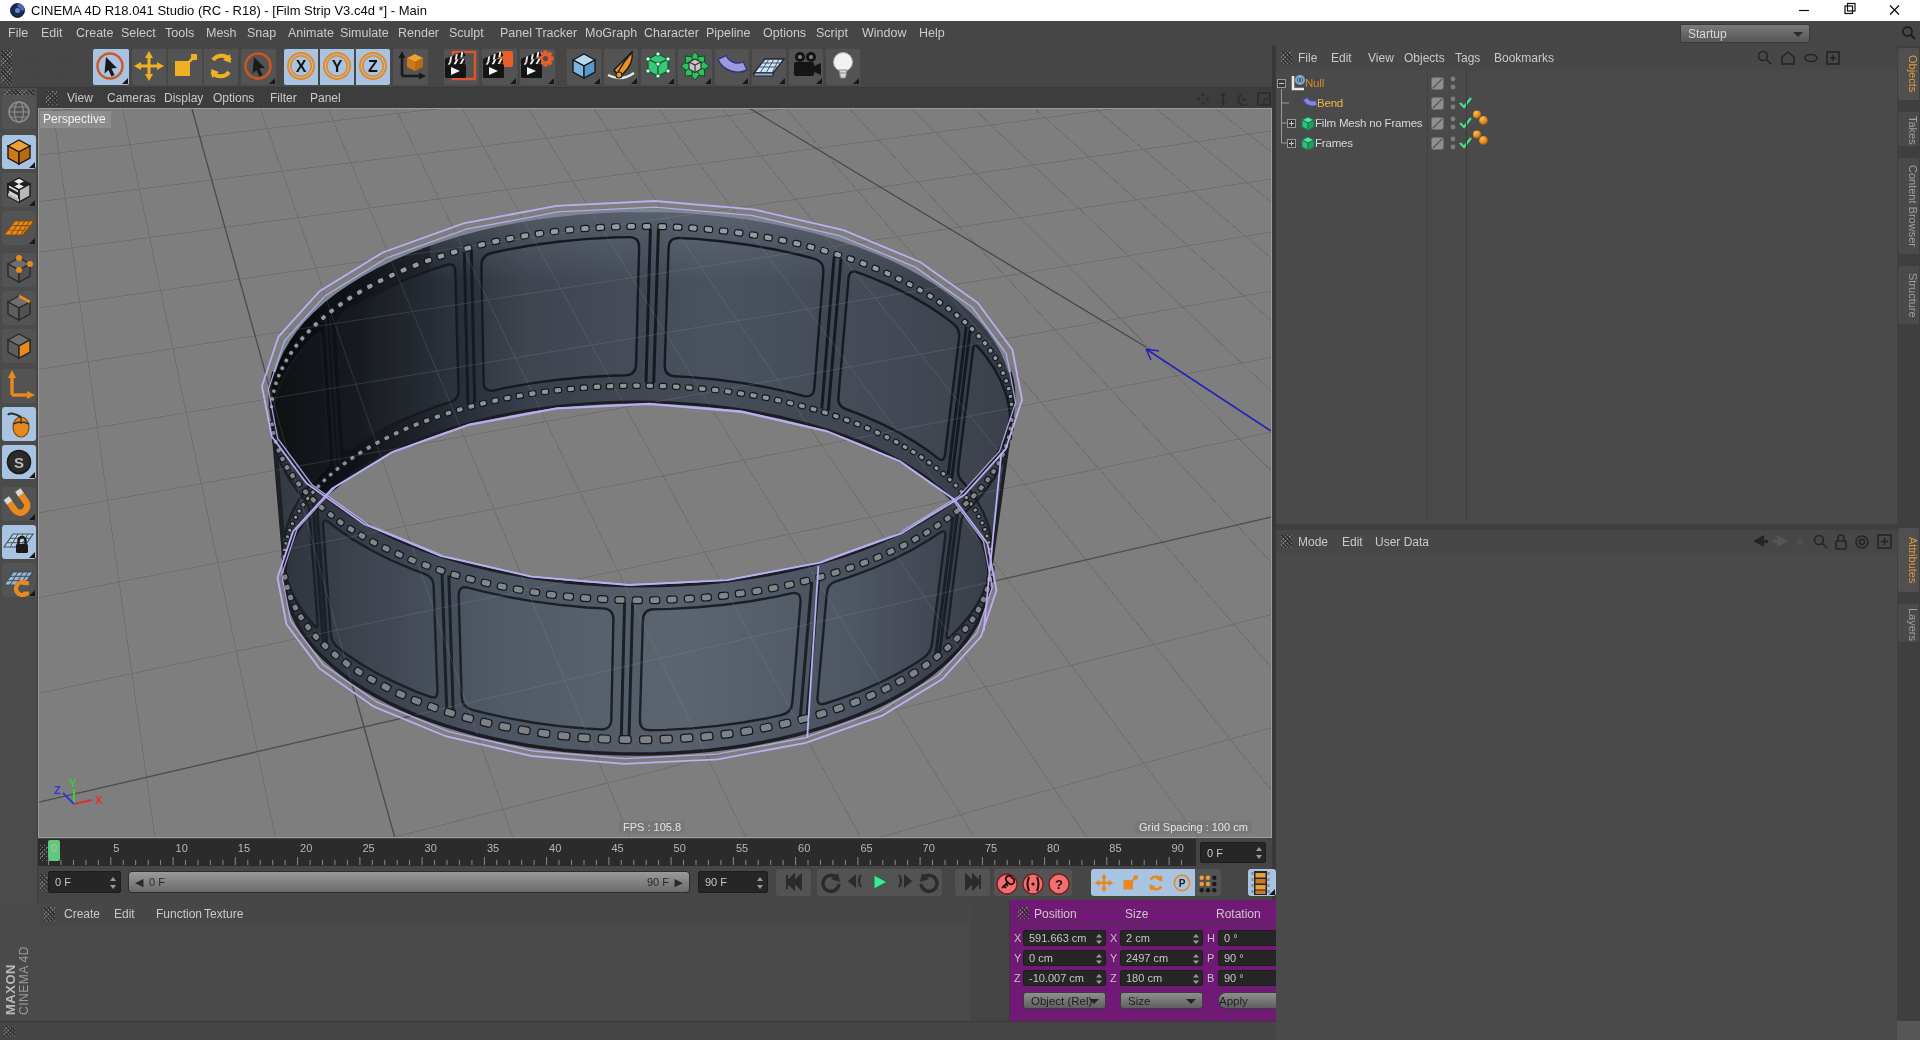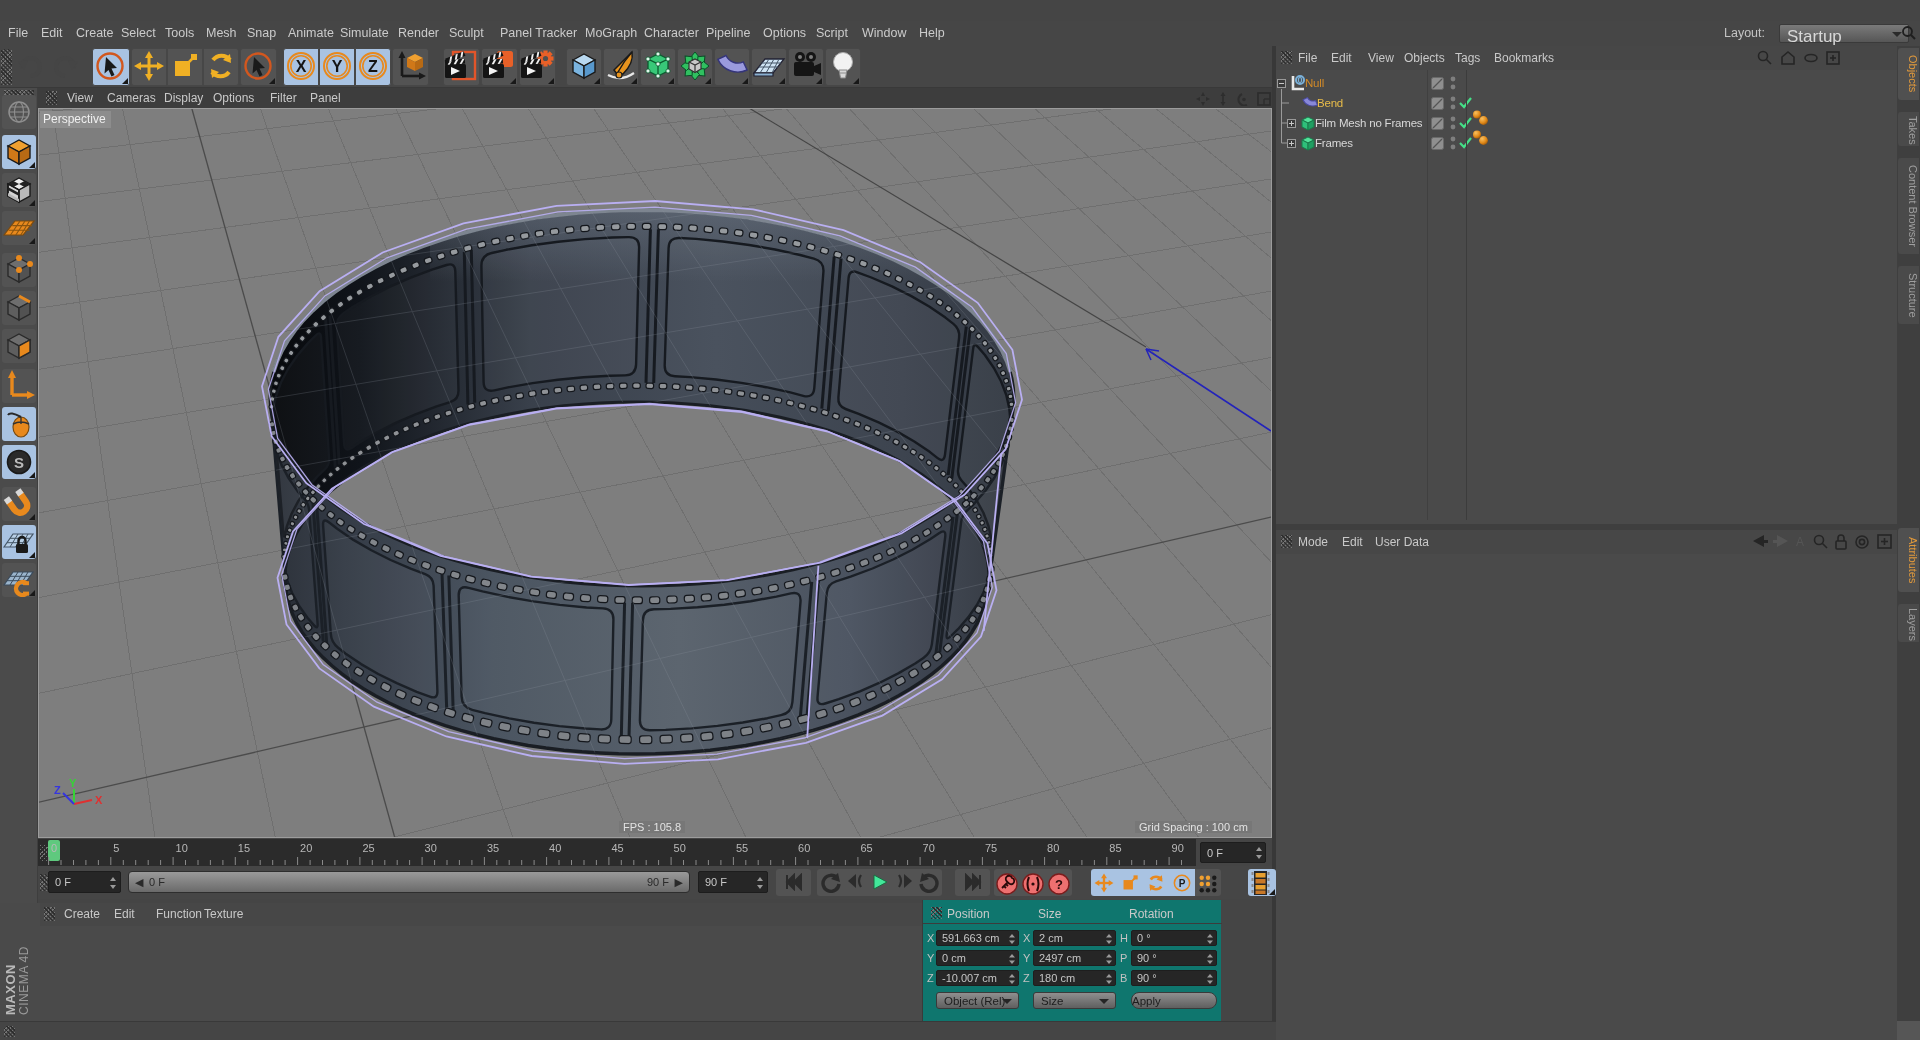--- a/index.html
+++ b/index.html
@@ -18,37 +18,52 @@
 .pbtn{position:absolute;left:2px;width:34px;height:34px;background:#535353;border-radius:3px}
 .pbtn.blue{background:#a9c3e2}
 .ruler{left:38px;top:839px;width:1158px;height:27px;background:#2b2b2b;color:#b4b4b4;font-size:11px}
 .fbox{position:absolute;background:#262626;border:1px solid #1d1d1d;border-radius:2px;color:#c8c8c8;font-size:11px}
 .animbar{left:38px;top:866px;width:1234px;height:33px;background:#464646}
 .abtn{position:absolute;top:3px;height:27px;background:#535353;border-radius:3px}
 .matmenu{left:40px;top:903px;width:930px;height:23px;background:#474747;color:#c9c9c9;font-size:12px}
 .matmenu span{position:absolute;top:4px}
 .matbody{left:40px;top:926px;width:930px;height:95px;background:#4a4a4a}
 .maxon{left:0;top:903px;width:40px;height:118px;background:#4a4a4a}
-.coord{left:922px;top:900px;width:299px;height:121px;background:#0f766e;border-left:1px solid #3a3a3a}
+.coord{left:1009px;top:900px;width:299px;height:121px;background:#701a75;border-left:1px solid #3a3a3a}
 .coord .hdr{position:absolute;top:7px;color:#c9c9c9;font-size:12px}
 .cfield{position:absolute;height:16px;background:#262626;border:1px solid #1e1e1e;border-radius:2px;color:#c6c6c6;font-size:11px;line-height:15px;padding-left:5px}
 .clab{position:absolute;color:#c2c2c2;font-size:11px}
 .cbtn{position:absolute;height:17px;background:linear-gradient(#8f8f8f,#5f5f5f);border:1px solid #3a3a3a;border-radius:3px;color:#1d1d1d;font-size:11.5px;text-align:left;line-height:16px}
 .statusbar{left:0;top:1021px;width:1920px;height:19px;background:#454545;border-top:1px solid #393939}
 .rpanel{left:1276px;top:46px;width:621px;height:994px;background:#4a4a4a}
 .rpmenu{position:absolute;left:0;width:621px;height:24px;background:#474747;color:#c9c9c9;font-size:12px}
 .rpmenu span{position:absolute;top:5px}
 .tabs{left:1897px;top:46px;width:23px;height:994px;background:#3f3f3f}
 .vtab{position:absolute;left:1px;width:21px;background:#4a4a4a;border-radius:3px 0 0 3px;color:#9f9f9f;
  font-size:11px;writing-mode:vertical-rl;text-align:center;padding:4px 0}
 .vtab.on{color:#e0993c;background:#505050}
 .handle{position:absolute;width:11px;background-image:repeating-linear-gradient(45deg,#2e2e2e 0,#2e2e2e 1px,transparent 1px,transparent 3px),repeating-linear-gradient(-45deg,#757575 0,#757575 1px,transparent 1px,transparent 3px)}
 .tree{position:absolute;color:#cfcfcf;font-size:11.5px;letter-spacing:-0.2px;white-space:nowrap}
 </style></head><body>
 <div id="page">
+<div class="abs titlebar">
+<svg width="15" height="15" viewBox="0 0 15 15" style="position:absolute;left:10px;top:3px">
+        <circle cx="7.5" cy="7.5" r="7" fill="#1a2a50"></circle>
+        <circle cx="7.5" cy="7.5" r="6.9" fill="none" stroke="#0a1430" stroke-width="1"></circle>
+        <path d="M7.5,0.5 A7,7 0 0 1 14.5,7.5 L10.5,7.5 A3.5,3.5 0 0 0 7.5,4 Z" fill="#4a6ab0"></path>
+        <circle cx="7.5" cy="7.5" r="2.5" fill="#6a88c8"></circle>
+      </svg>
+<span style="position:absolute;left:31px;top:3px">CINEMA 4D R18.041 Studio (RC - R18) - [Film Strip V3.c4d *] - Main</span>
+<svg width="140" height="21" viewBox="0 0 140 21" style="position:absolute;left:1772px;top:0">
+<line x1="27" y1="10.5" x2="37" y2="10.5" stroke="#111" stroke-width="1.2"></line>
+<rect x="73" y="6" width="7.5" height="7.5" fill="none" stroke="#111" stroke-width="1.2"></rect>
+<rect x="75.5" y="3.5" width="7.5" height="7.5" fill="none" stroke="#111" stroke-width="1.2"></rect>
+<path d="M118,5.5 L127,14.5 M127,5.5 L118,14.5" stroke="#111" stroke-width="1.3"></path>
+</svg>
+    </div>
 <div class="abs menubar">
       <span style="left:8px">File</span>
       <span style="left:41px">Edit</span>
       <span style="left:76px">Create</span>
       <span style="left:121px">Select</span>
       <span style="left:165px">Tools</span>
       <span style="left:206px">Mesh</span>
       <span style="left:247px">Snap</span>
       <span style="left:288px">Animate</span>
       <span style="left:340px">Simulate</span>
@@ -56,21 +71,21 @@
       <span style="left:449px">Sculpt</span>
       <span style="left:500px">Panel Tracker</span>
       <span style="left:585px">MoGraph</span>
       <span style="left:644px">Character</span>
       <span style="left:706px">Pipeline</span>
       <span style="left:763px">Options</span>
       <span style="left:816px">Script</span>
       <span style="left:862px">Window</span>
       <span style="left:919px">Help</span>
 <span style="left:1724px;color:#c4c4c4">Layout:</span>
-<span style="position:absolute;left:1779px;top:3px;width:130px;height:19px;background:linear-gradient(#7a7a7a,#565656);border:1px solid #3a3a3a;border-radius:2px;color:#d8d8d8;padding:2px 0 0 7px;font-size:17px">Startup
+<span style="position:absolute;left:1680px;top:3px;width:130px;height:19px;background:linear-gradient(#7a7a7a,#565656);border:1px solid #3a3a3a;border-radius:2px;color:#d8d8d8;padding:2px 0 0 7px;font-size:12px">Startup
 <i style="position:absolute;right:6px;top:7px;width:0;height:0;border-left:5px solid transparent;border-right:5px solid transparent;border-top:5px solid #2a2a2a"></i></span>
 <svg width="16" height="16" viewBox="0 0 16 16" style="position:absolute;left:1901px;top:4px">
         <circle cx="6.5" cy="6.5" r="4.5" fill="none" stroke="#1e1e1e" stroke-width="1.8"></circle>
         <line x1="10" y1="10" x2="14" y2="14" stroke="#1e1e1e" stroke-width="2"></line>
       </svg>
 </div>
 <div class="abs toolbar">
       <div class="handle" style="left:1px;top:3px;height:36px"></div>
       <div class="btn plain" style="left:14px;width:33px"><svg width="34" height="34" viewBox="0 0 34 34" style="">
           <g>

